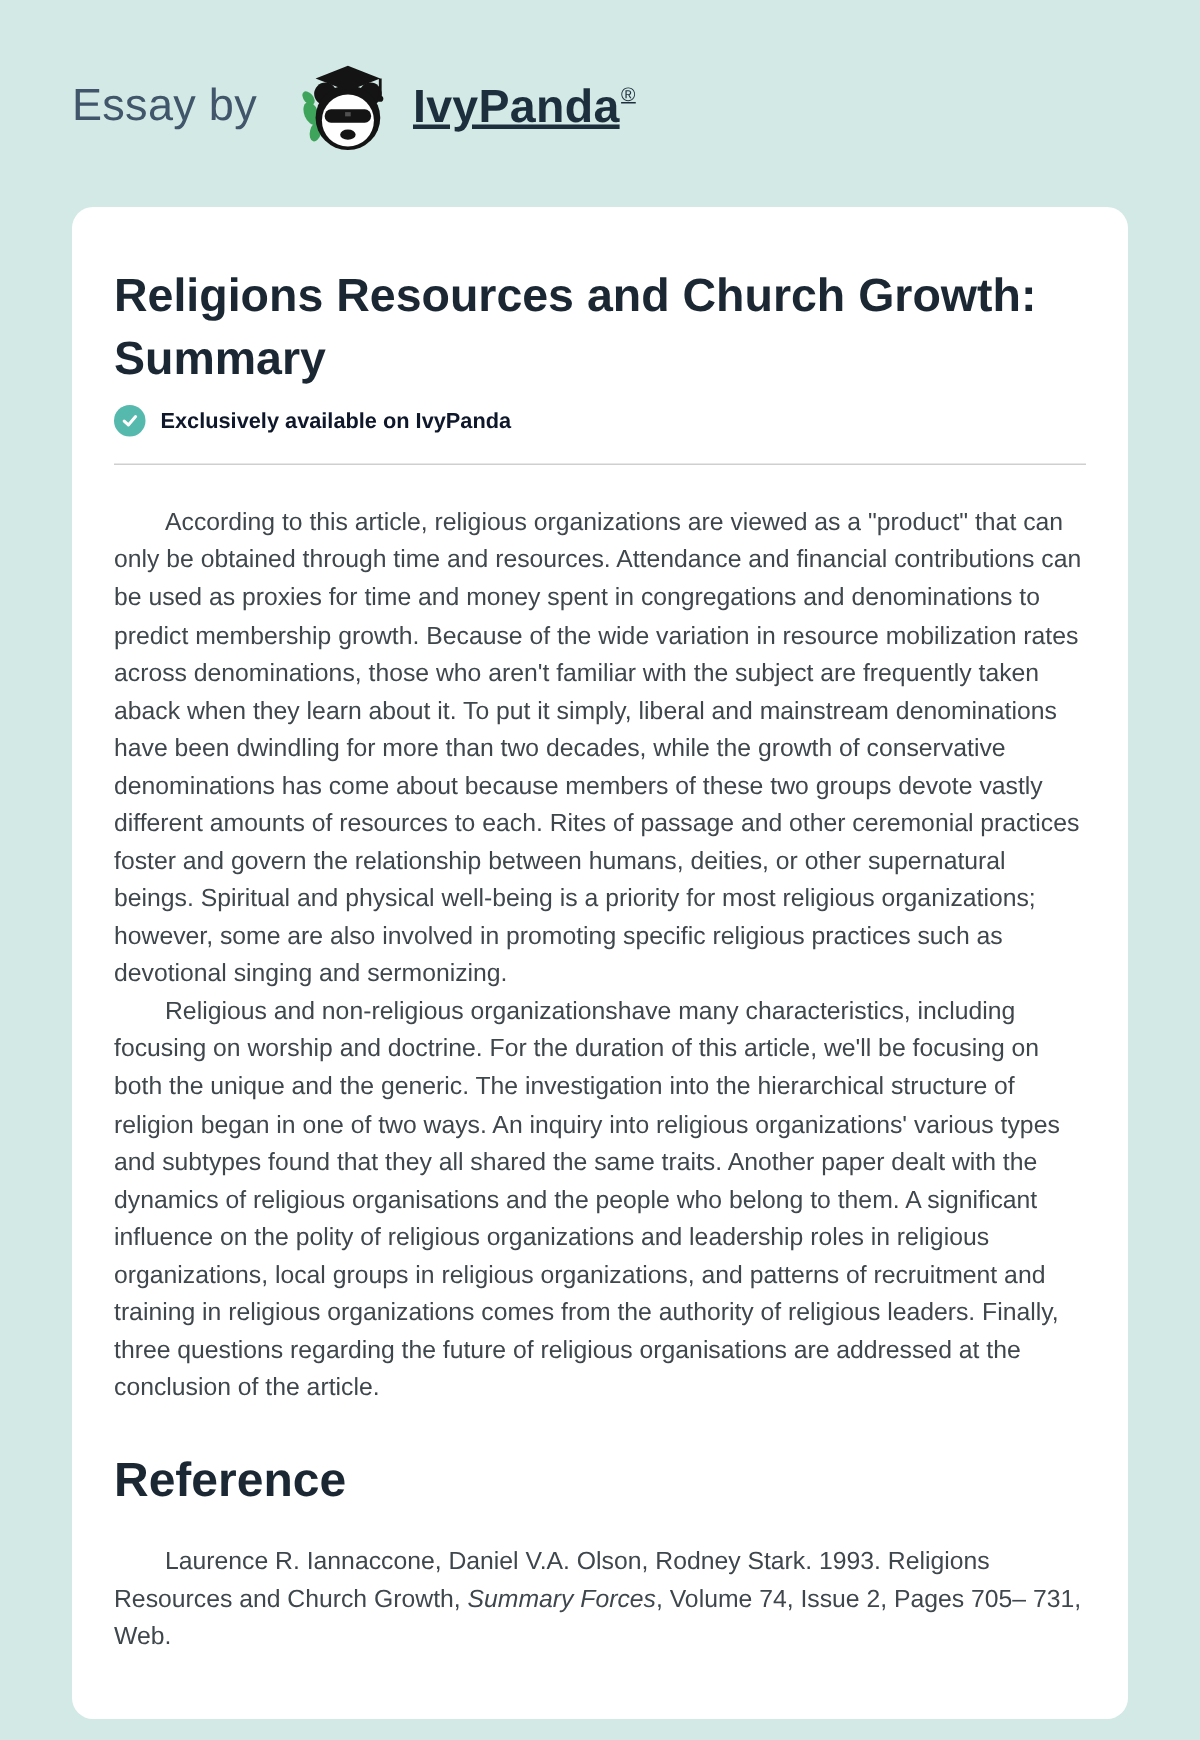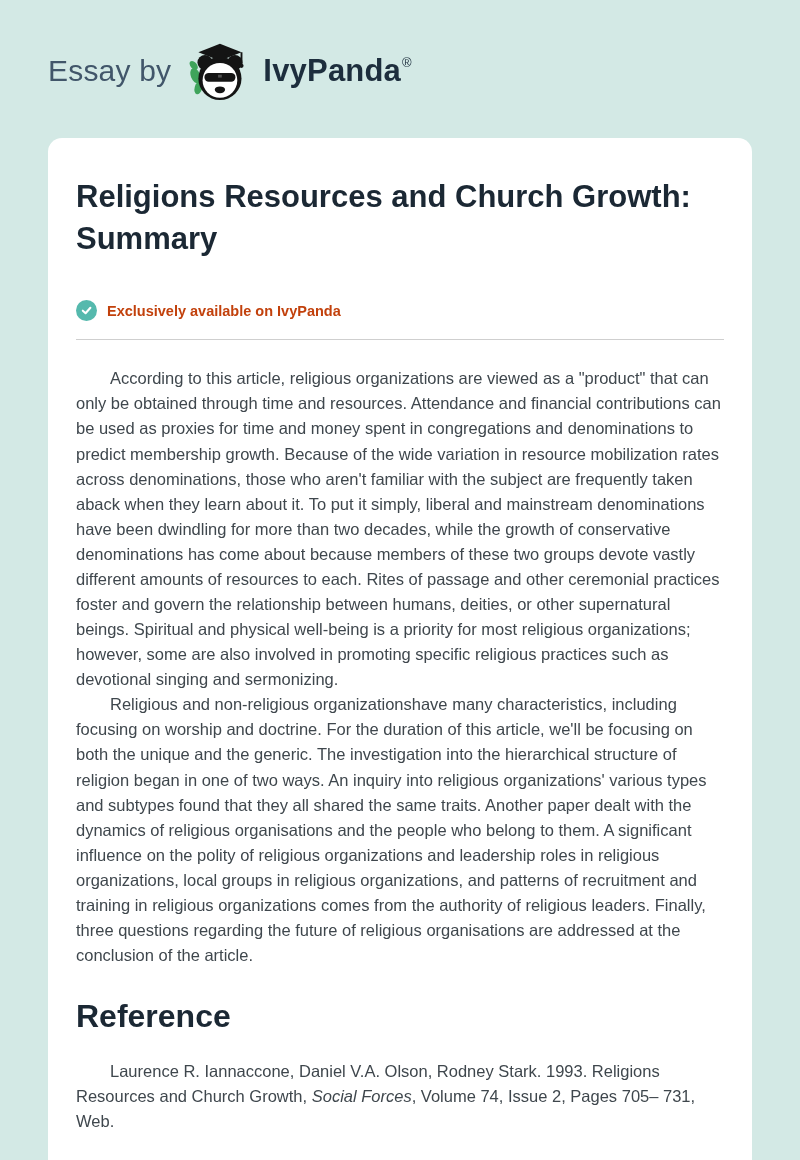--- a/index.html
+++ b/index.html
@@ -18,51 +18,52 @@
     display: flex;
     align-items: center;
     padding: 40px 48px 30px 48px;
     gap: 14px;
   }
   .essay-by {
     font-size: 30px;
     color: #41566a;
     font-weight: 400;
     letter-spacing: 0.2px;
-    margin-right: 4px;
+    margin-right: 16px;
   }
   .logo-mark { width: 60px; height: 62px; flex: 0 0 auto; }
   .brand {
     font-size: 31px;
     font-weight: 700;
     color: #1d2e3d;
     letter-spacing: 0.2px;
     display: flex;
     align-items: flex-start;
+    text-decoration: underline;
   }
   .brand sup {
     font-size: 13px;
     font-weight: 400;
     margin-top: 2px;
     margin-left: 1px;
   }
 
   
   .card {
     background: #ffffff;
     border-radius: 14px;
     margin: 6px 48px 0 48px;
     padding: 38px 28px 42px 28px;
   }
   .title {
     font-size: 31px;
     line-height: 1.36;
     font-weight: 700;
     color: #1b2834;
-    margin-bottom: 40px;
+    margin-bottom: 10px;
   }
   .badge-row {
     display: flex;
     align-items: center;
     gap: 10px;
     margin-bottom: 18px;
   }
   .check-circle {
     width: 21px;
     height: 21px;
@@ -70,21 +71,21 @@
     background: #55b9ad;
     display: flex;
     align-items: center;
     justify-content: center;
     flex: 0 0 auto;
   }
   .check-circle svg { display: block; }
   .badge-text {
     font-size: 14.5px;
     font-weight: 700;
-    color: #c2410c;
+    color: #0f172a;
   }
   .divider {
     border: none;
     border-top: 1px solid #cfcfcf;
     margin: 0 0 26px 0;
   }
   .body-text p {
     font-size: 16.5px;
     line-height: 1.52;
     color: #3f474d;
@@ -157,16 +158,16 @@
 
     <hr class="divider">
 
     <div class="body-text">
       <p>According to this article, religious organizations are viewed as a "product" that can only be obtained through time and resources. Attendance and financial contributions can be used as proxies for time and money spent in congregations and denominations to predict membership growth. Because of the wide variation in resource mobilization rates across denominations, those who aren't familiar with the subject are frequently taken aback when they learn about it. To put it simply, liberal and mainstream denominations have been dwindling for more than two decades, while the growth of conservative denominations has come about because members of these two groups devote vastly different amounts of resources to each. Rites of passage and other ceremonial practices foster and govern the relationship between humans, deities, or other supernatural beings. Spiritual and physical well-being is a priority for most religious organizations; however, some are also involved in promoting specific religious practices such as devotional singing and sermonizing.</p>
       <p>Religious and non-religious organizationshave many characteristics, including focusing on worship and doctrine. For the duration of this article, we'll be focusing on both the unique and the generic. The investigation into the hierarchical structure of religion began in one of two ways. An inquiry into religious organizations' various types and subtypes found that they all shared the same traits. Another paper dealt with the dynamics of religious organisations and the people who belong to them. A significant influence on the polity of religious organizations and leadership roles in religious organizations, local groups in religious organizations, and patterns of recruitment and training in religious organizations comes from the authority of religious leaders. Finally, three questions regarding the future of religious organisations are addressed at the conclusion of the article.</p>
     </div>
 
     <h2 class="ref-heading">Reference</h2>
 
-    <p class="reference"><span>Laurence R. Iannaccone, Daniel V.A. Olson, Rodney Stark. 1993. Religions Resources and Church Growth, </span><span class="italic">Social Forces</span><span>, Volume 74, Issue 2, Pages 705– 731, Web.</span></p>
+    <p class="reference"><span>Laurence R. Iannaccone, Daniel V.A. Olson, Rodney Stark. 1993. Religions Resources and Church Growth, </span><span class="italic">Summary Forces</span><span>, Volume 74, Issue 2, Pages 705– 731, Web.</span></p>
 
   </div>
 </div>
 
 </body></html>

